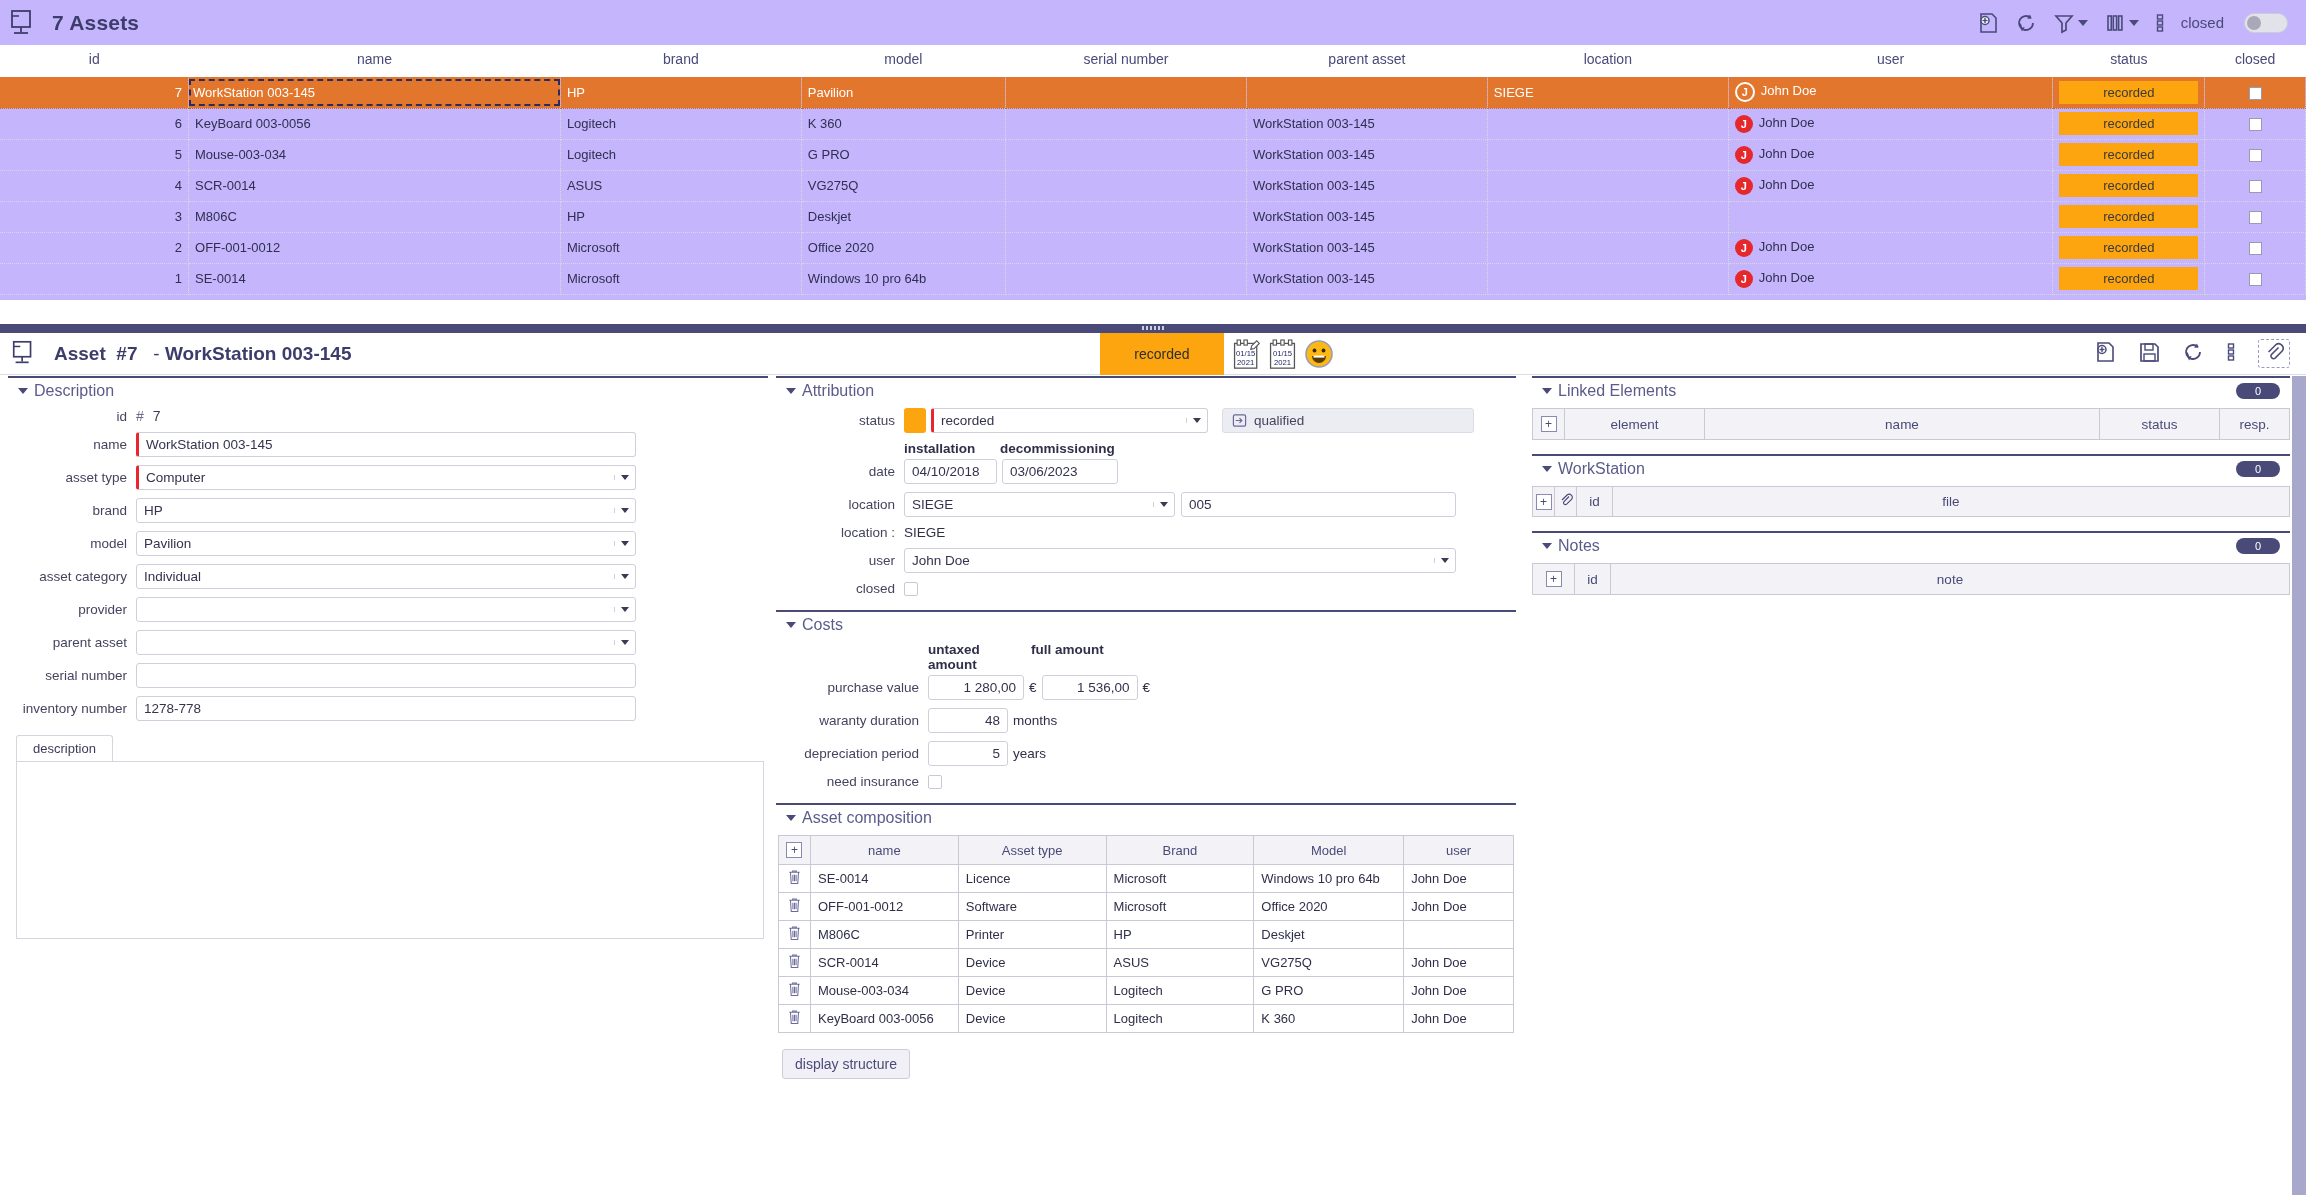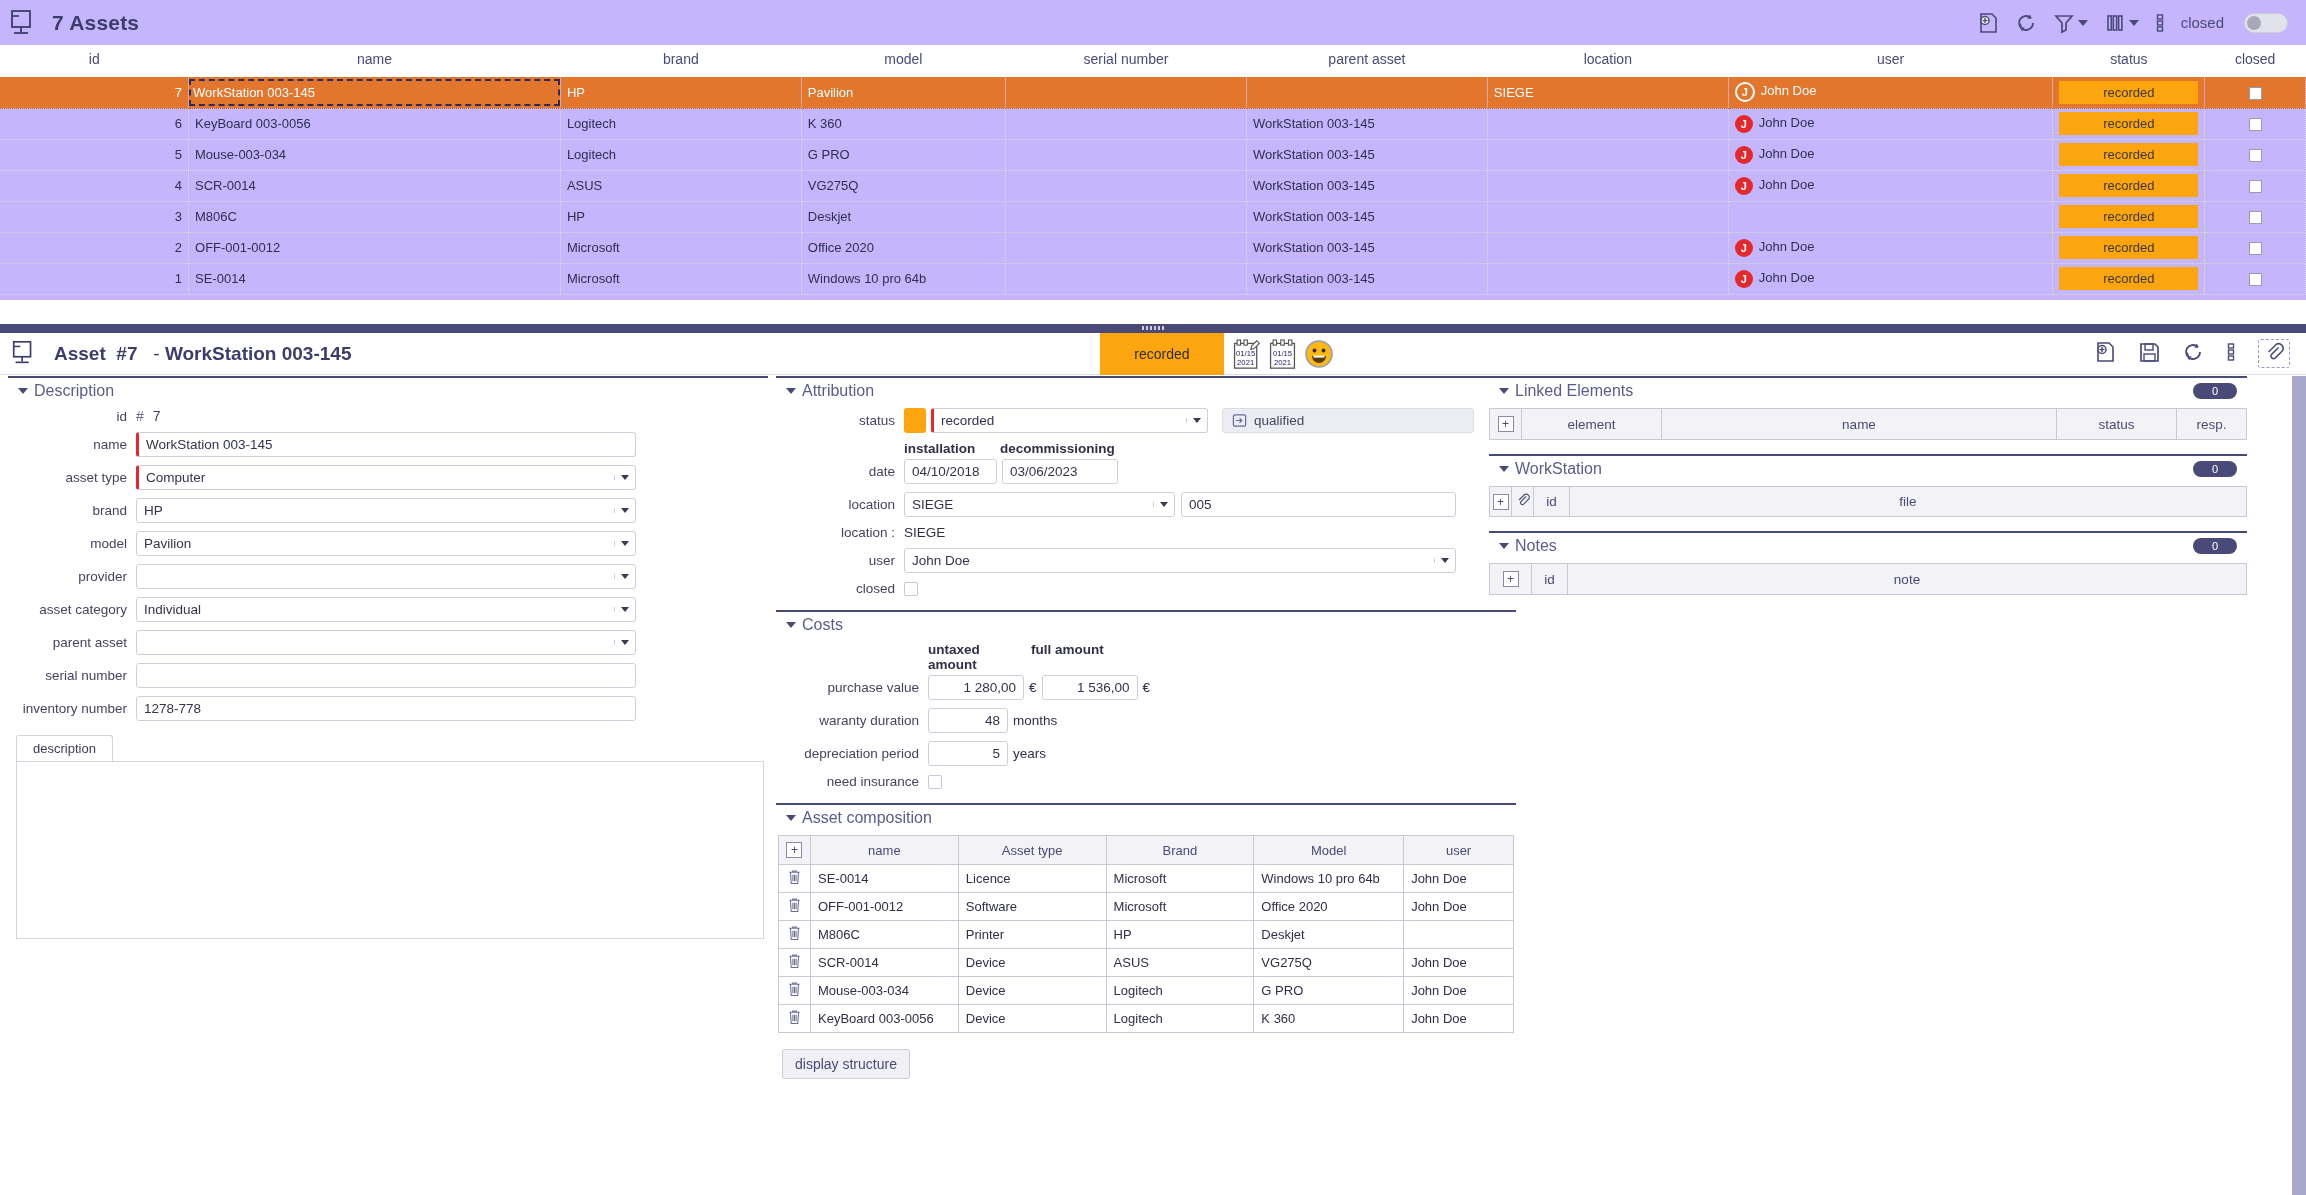--- a/index.html
+++ b/index.html
@@ -72,21 +72,21 @@
   .cal-icon { width:28px; height:32px; }
   .smiley { width:30px;height:30px; }
   .dh-right { margin-left:auto; display:flex; align-items:center; gap:22px; padding-right:16px; }
   .clip-box { border:1px dashed #9a9ac0; padding:2px 5px; border-radius:3px; }
 
   
   .body { position:absolute; left:0; top:376px; width:2306px; height:819px; background:#fff;text-decoration:underline; }
   .col { position:absolute; top:0; }
   .col-left { left:8px; width:760px; }
   .col-mid { left:776px; width:740px; }
-  .col-right { left:1489px; width:758px; }
+  .col-right { left:1532px; width:758px; }
 
   .panel { margin-bottom:2px; }
   .panel-top-rule { border-top:2px solid #4a4a78; }
   .panel-title { font-size:16px; color:#5b5b8c; padding:4px 0 8px 10px; display:flex; align-items:center; gap:6px; }
   .tri { width:0;height:0;border-left:5px solid transparent;border-right:5px solid transparent;border-top:6px solid #4a4a78; }
   .badge-count { margin-left:auto; margin-right:10px; background:#4a4a78; color:#fff; font-size:11px;
      border-radius:9px; padding:2px 13px; min-width:44px; text-align:center; }
 
   
   .frow { display:flex; align-items:center; margin-bottom:8px; }
@@ -473,33 +473,33 @@
           <span class="flabel">model</span>
           <span class="fin sel-wrap" style="width:500px;padding-right:0">
             <span style="flex:1">Pavilion</span>
             <span class="sel-arrow">
                 <i></i>
               </span>
           </span>
         </div>
 
         <div class="frow">
+          <span class="flabel">asset category</span>
+          <span class="fin sel-wrap" style="width:500px;padding-right:0">
+            <span style="flex:1">Individual</span>
+            <span class="sel-arrow">
+                <i></i>
+              </span>
+          </span>
+        </div>
+
+        <div class="frow">
           <span class="flabel">provider</span>
           <span class="fin sel-wrap" style="width:500px;padding-right:0">
             <span style="flex:1"></span>
-            <span class="sel-arrow">
-                <i></i>
-              </span>
-          </span>
-        </div>
-
-        <div class="frow">
-          <span class="flabel">asset category</span>
-          <span class="fin sel-wrap" style="width:500px;padding-right:0">
-            <span style="flex:1">Individual</span>
             <span class="sel-arrow">
                 <i></i>
               </span>
           </span>
         </div>
 
         <div class="frow">
           <span class="flabel">parent asset</span>
           <span class="fin sel-wrap" style="width:500px;padding-right:0">
             <span style="flex:1"></span>

